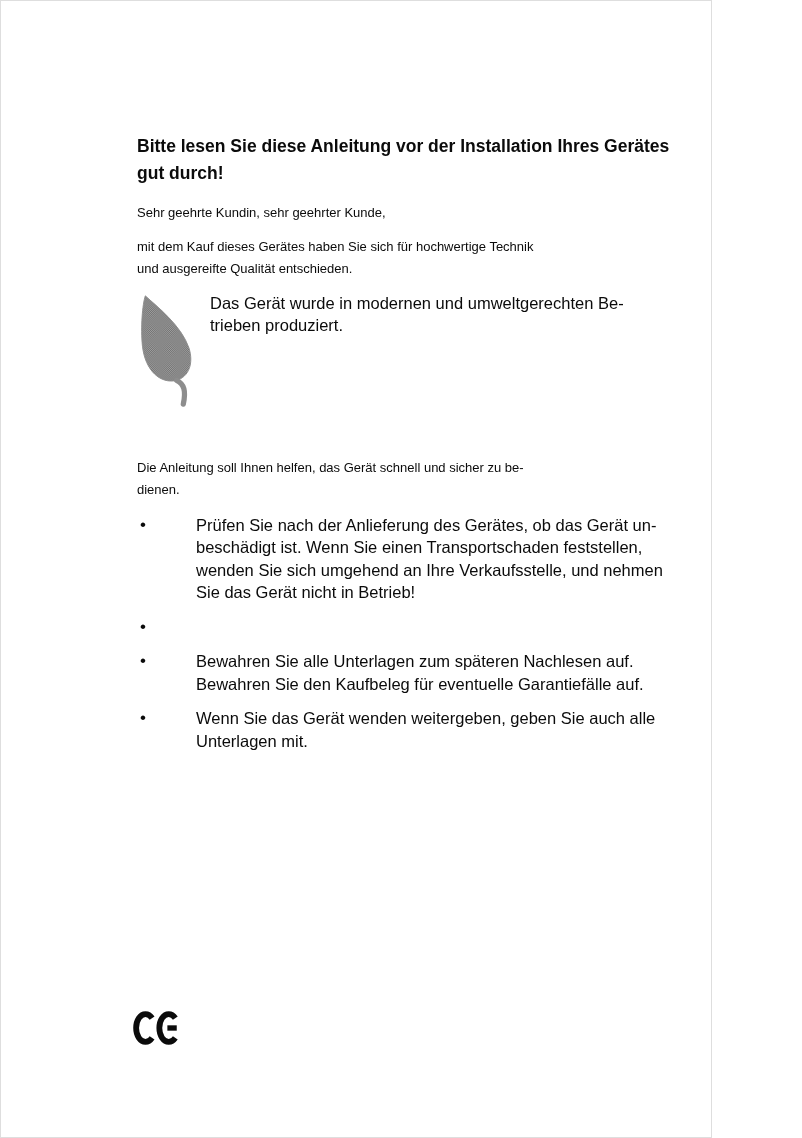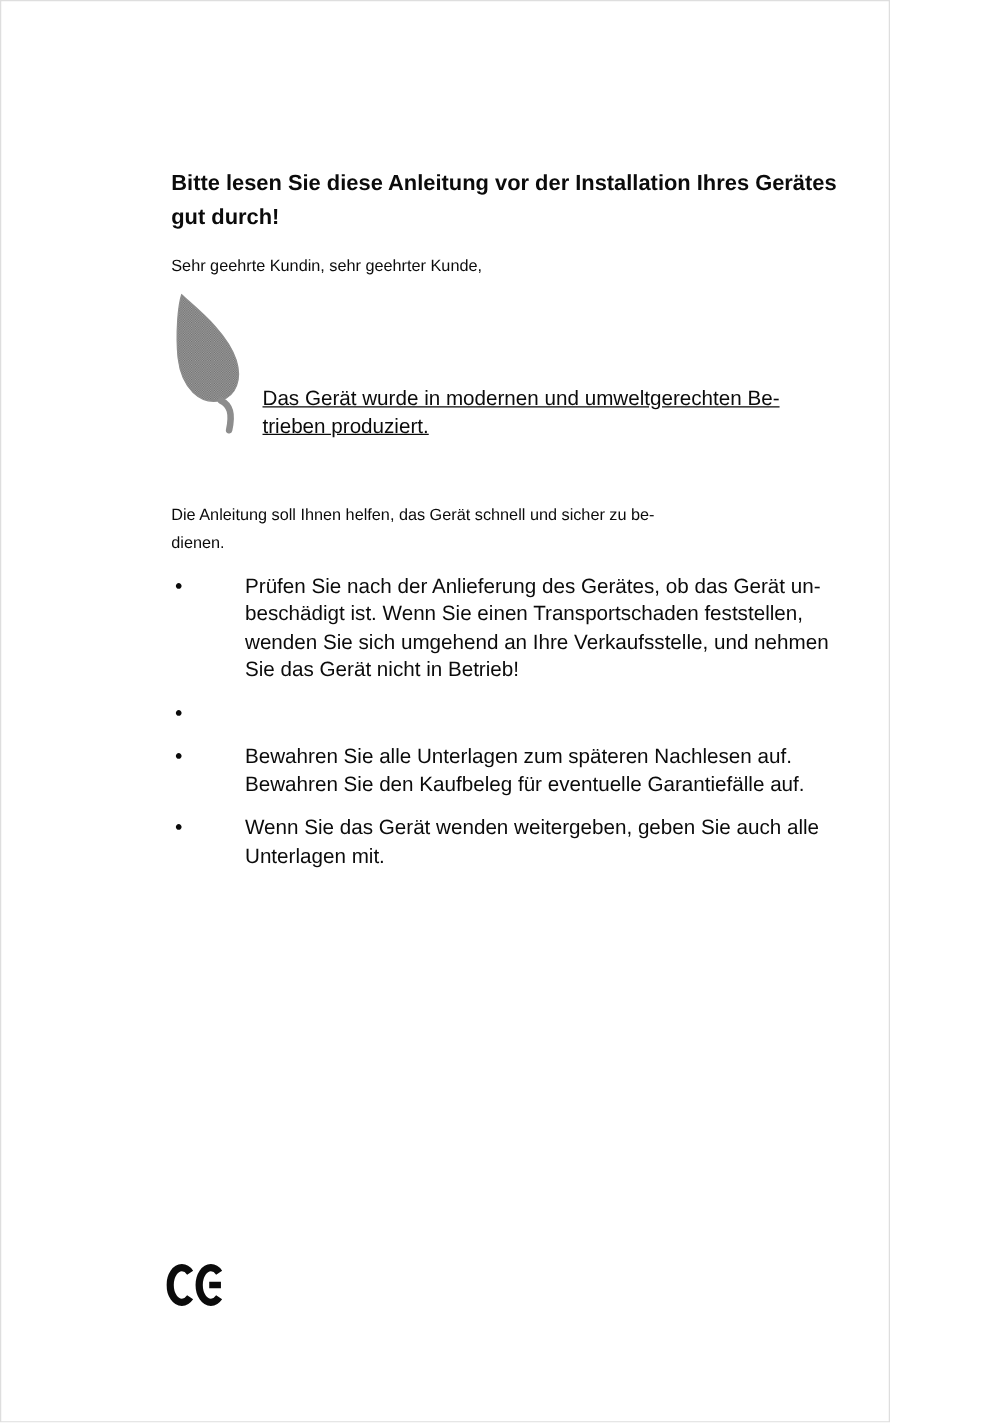--- a/index.html
+++ b/index.html
@@ -28,24 +28,23 @@
     margin-bottom: 15px;
   }
   .para {
     font-size: 13px;
     line-height: 22.5px;
     white-space: pre-line;
     margin-bottom: 11px;
   }
   .eco-row {
     display: flex;
-    align-items: flex-end;
+    align-items: flex-start;
     margin-top: 9px;
     height: 117px;
-    text-decoration: underline;
   }
   .leaf-wrap {
     flex: none;
     width: 78px;
     margin-left: -5px;
   }
   .eco-text {
     font-size: 16.5px;
     line-height: 22.5px;
     white-space: pre-line;
@@ -88,20 +87,22 @@
 <body>
 
 <div class="page">
   <div class="content">
 
     <h1 class="heading">Bitte lesen Sie diese Anleitung vor der Installation Ihres Gerätes
 gut durch!</h1>
 
     <p class="para">Sehr geehrte Kundin, sehr geehrter Kunde,</p>
 
+    <p class="para">mit dem Kauf dieses Gerätes haben Sie sich für hochwertige Technik
+und ausgereifte Qualität entschieden.</p>
 
     <div class="eco-row">
       <div class="leaf-wrap">
         <svg width="76" height="116" viewBox="0 0 80 120" aria-hidden="true">
           <defs>
             <pattern id="dither" width="2" height="2" patternUnits="userSpaceOnUse">
               <rect width="2" height="2" fill="#a0a0a0"></rect>
               <rect width="1" height="1" fill="#707070"></rect>
               <rect x="1" y="1" width="1" height="1" fill="#707070"></rect>
             </pattern>

